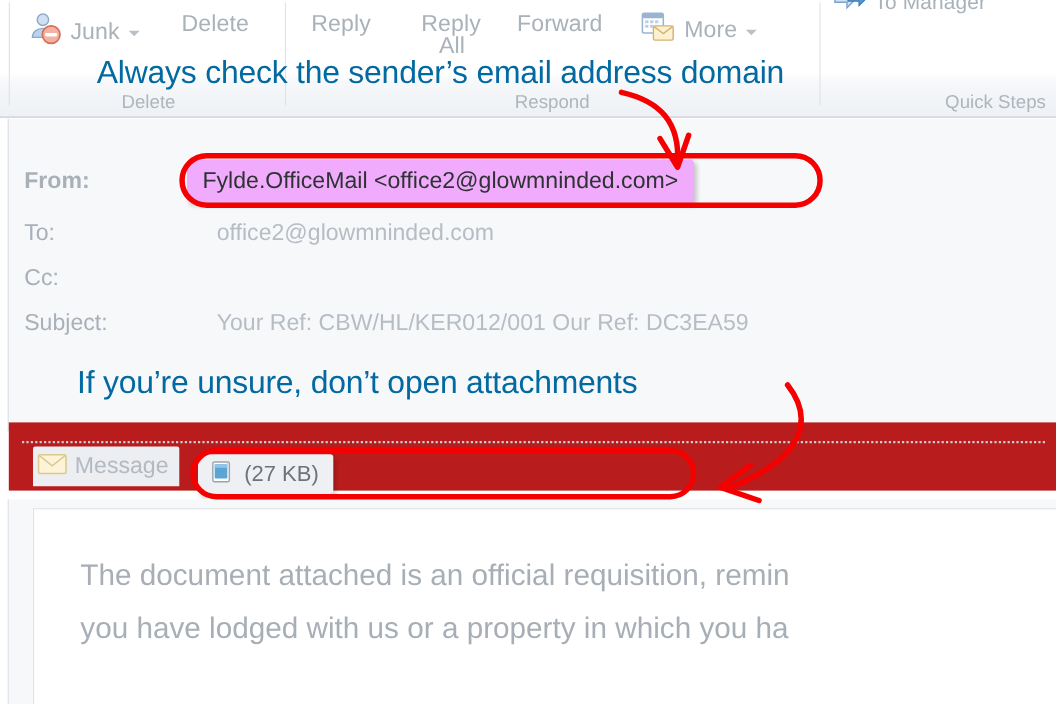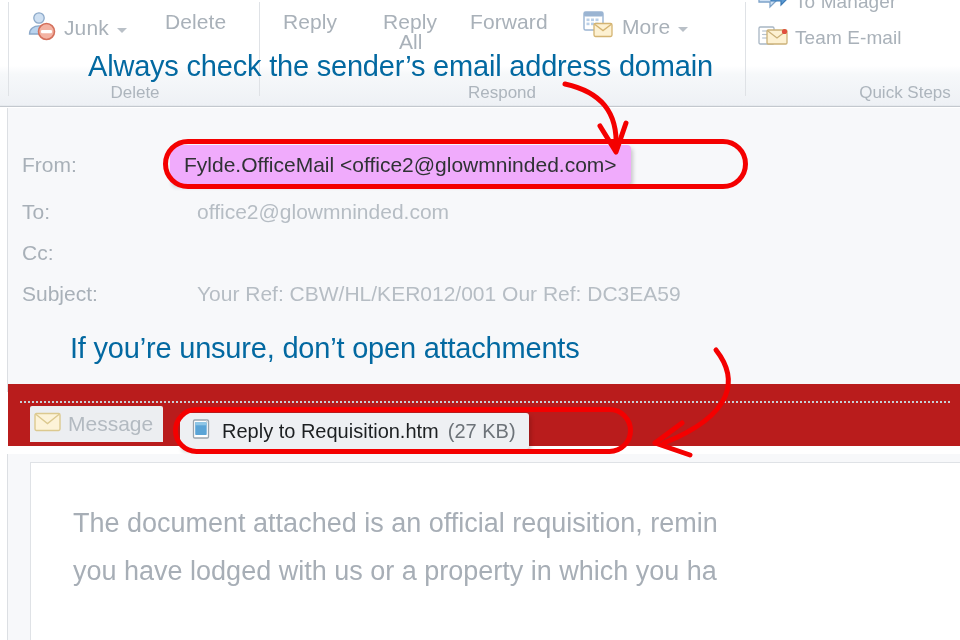--- a/index.html
+++ b/index.html
@@ -277,47 +277,31 @@
     <div class="rb-item" style="left:757px; top:-14px;">
       <span class="icon">
         <svg width="32" height="28" viewBox="0 0 32 28">
           <path d="M2 10 h11 v-5 l8 8 -8 8 v-5 H2 z" fill="#cfe1f4" stroke="#7ea3c9" stroke-width="1.3"></path>
           <path d="M14 9 h10 v-4 l7 7 -7 7 v-4 H14 z" fill="#5b9bd5" stroke="#3d7ab5" stroke-width="1.2"></path>
         </svg>
       </span>
       <span class="rb-label small">To Manager</span>
     </div>
 
-    <div class="rb-item" style="left:757px; top:22px;">
-      <span class="icon">
-        <svg width="32" height="28" viewBox="0 0 32 28">
-          <rect x="2" y="5" width="15" height="17" rx="1.3" fill="#ffffff" stroke="#a8b6c4" stroke-width="1.3"></rect>
-          <g stroke="#b7c3cf" stroke-width="1.2">
-            <line x1="5" y1="9" x2="13" y2="9"></line>
-            <line x1="5" y1="12.5" x2="13" y2="12.5"></line>
-            <line x1="5" y1="16" x2="11" y2="16"></line>
-          </g>
-          <rect x="10" y="8" width="20" height="14" rx="1.3" fill="#fdf1d2" stroke="#cbb178" stroke-width="1.3"></rect>
-          <path d="M10.6 8.7 L20 16 L29.4 8.7" fill="none" stroke="#cbb178" stroke-width="1.3"></path>
-          <circle cx="27.5" cy="9.5" r="2.6" fill="#e04f3e"></circle>
-        </svg>
-      </span>
-      <span class="rb-label small">Team E-mail</span>
-    </div>
 
     <div class="ribbon-grouplabel" style="left:65px;  width:140px;">Delete</div>
     <div class="ribbon-grouplabel" style="left:422px; width:160px;">Respond</div>
     <div class="ribbon-grouplabel" style="left:825px; width:160px;">Quick Steps</div>
   </div>
 
   <div class="header-pane">
     <div class="pane-edge-l"></div>
     <div class="pane-edge-line"></div>
 
-    <div class="hdr-key" style="left:22px; top:45px;">From:</div>
+    <div class="hdr-key" style="left:22px; top:45px;font-weight:bold;">From:</div>
     <div class="hdr-key" style="left:22px; top:92px;text-align:center;">To:</div>
     <div class="hdr-key" style="left:22px; top:133px;">Cc:</div>
     <div class="hdr-key" style="left:22px; top:174px;">Subject:</div>
 
     <div class="hdr-val" style="left:197px; top:92px;">office2@glowmninded.com</div>
     <div class="hdr-val" style="left:197px; top:133px;"></div>
     <div class="hdr-val" style="left:197px; top:174px;">Your Ref: CBW/HL/KER012/001 Our Ref: DC3EA59</div>
   </div>
 
   <div class="from-chip">
@@ -339,21 +323,20 @@
 
   <div class="attach-chip">
     <span class="icon">
       <svg width="24" height="24" viewBox="0 0 24 24">
         <rect x="4.5" y="3" width="15" height="18" rx="1.3" fill="#ffffff" stroke="#9aa4ad" stroke-width="1.3"></rect>
         <rect x="6.2" y="5" width="11.5" height="13" rx="0.8" fill="#5ba4d6"></rect>
         <path d="M6.2 5 h11.5 v3.3 h-11.5 z" fill="#8fc6e6"></path>
         <path d="M17 3 l2.5 2.6 h-2.5 z" fill="#cfd6dc"></path>
       </svg>
     </span>
-    <span class="fname">Reply to Requisition.htm</span>
     <span class="fsize">(27 KB)</span>
   </div>
 
   <div class="body-pane">
     <div class="pane-edge-l" style="left:-8px;"></div>
     <div class="pane-edge-line" style="left:-1px;"></div>
     <div class="body-white">
       <div class="body-text">
         <div>The document attached is an official requisition, remin</div>
         <div>you have lodged with us or a property in which you ha</div>

